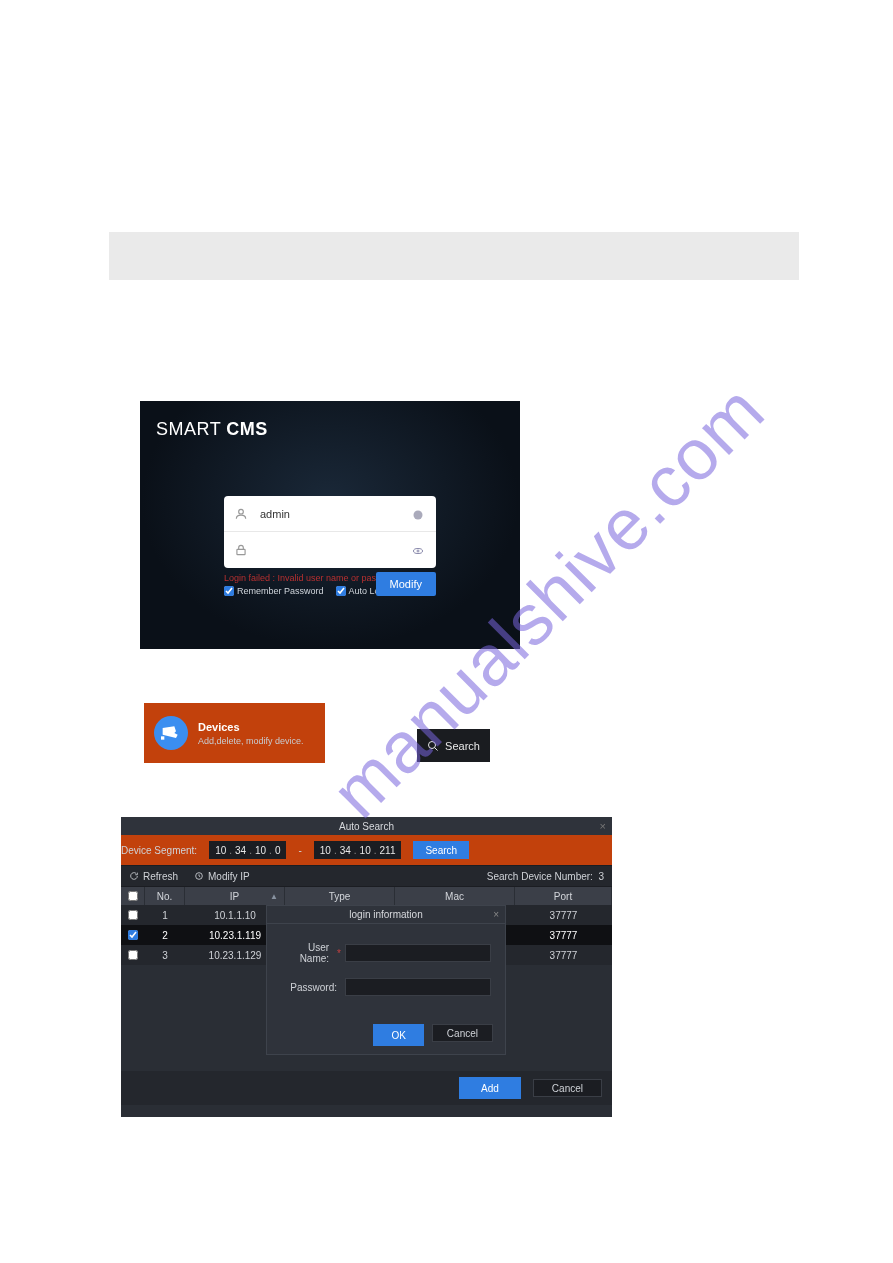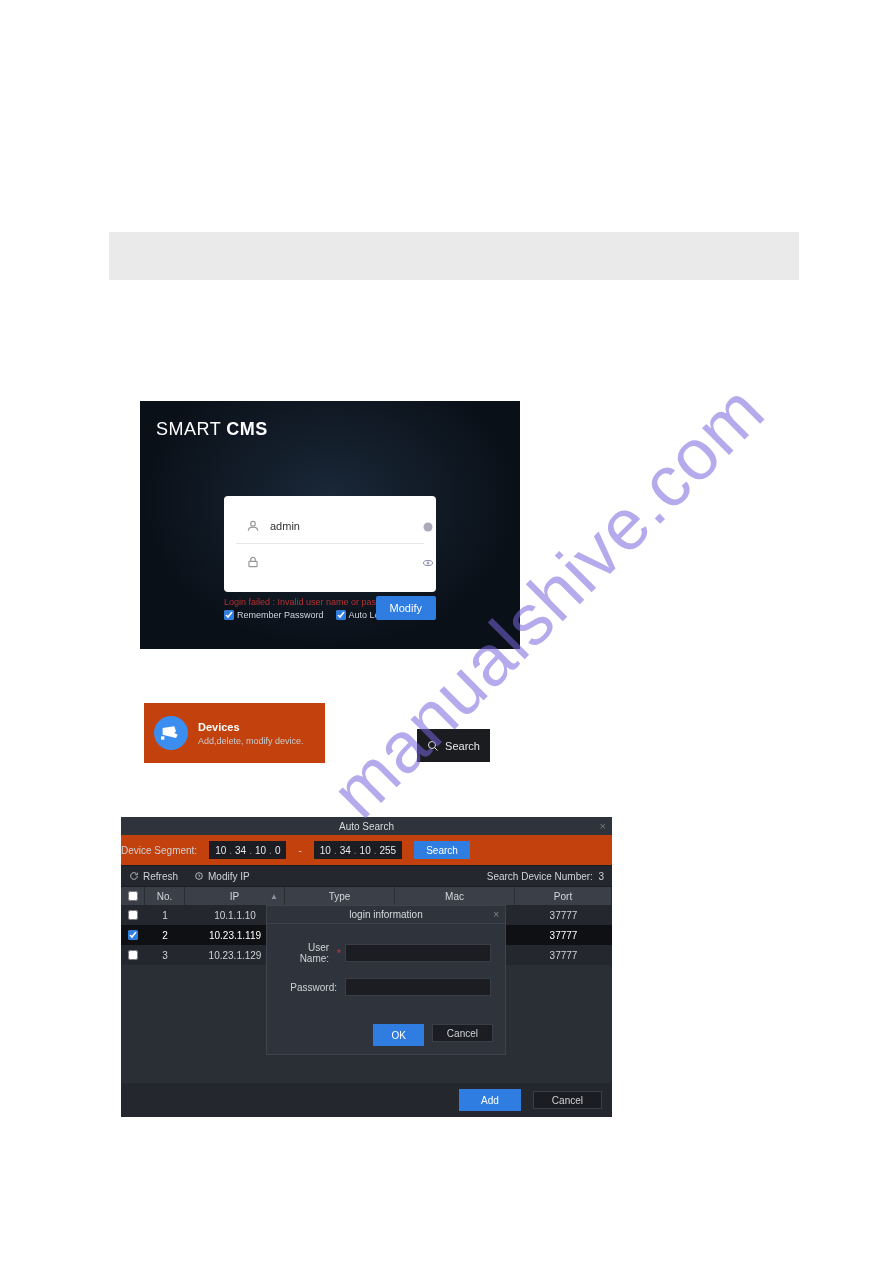--- a/index.html
+++ b/index.html
@@ -46,21 +46,21 @@
     background: radial-gradient(ellipse at 50% 40%, #1a2838 0%, #0a1018 70%);
     padding: 18px 16px;
   }
   .login-title { color:#fff; font-size:18px; font-weight:400; letter-spacing:0.5px; }
   .login-title b { font-weight:700; }
   .login-panel {
     background:#fff;
     border-radius:4px;
     width:212px;
     margin: 56px auto 0;
-    padding:12px;
+    padding:0;
   }
   .login-row {
     display:flex; align-items:center;
     height:36px;
     padding:0 10px;
     border-bottom:1px solid #e8e8e8;
     gap:10px;
     position:relative;
   }
   .login-row:last-child { border-bottom:none; }
@@ -208,21 +208,21 @@
   .li-input {
     flex:1; height:18px; background:#1b1d22; border:1px solid #3a3e46;
     color:#e8e8e8; font-size:10px; padding:0 6px;
   }
   .li-req { color:#c04040; margin-right:4px; }
   .li-buttons { display:flex; justify-content:flex-end; gap:8px; padding:6px 12px; }
   .btn-primary { background:#2f7de1; color:#fff; border:none; height:22px; padding:0 18px; font-size:10px; cursor:pointer; }
   .btn-default { background:#1b1d22; color:#cfd2d7; border:1px solid #3a3e46; height:18px; padding:0 14px; font-size:10px; cursor:pointer; }
 
   .as-footer {
-    position:absolute; bottom:0; left:0; right:0;
+    position:absolute; bottom:12px; left:0; right:0;
     height:34px; background:#24272d;
     display:flex; align-items:center; justify-content:flex-end;
     gap:12px; padding:0 10px;
   }
 </style>
 </head>
 <body>
 
 <div class="watermark">manualshive.com</div>
 
@@ -318,21 +318,21 @@
       <span>0</span>
     </div>
     <span>-</span>
     <div class="ip-box">
       <span>10</span>
         <span class="ip-sep">.</span>
       <span>34</span>
         <span class="ip-sep">.</span>
       <span>10</span>
         <span class="ip-sep">.</span>
-      <span>255</span>
+      <span>211</span>
     </div>
     <button class="as-search-btn">Search</button>
   </div>
 
   <div class="as-toolbar">
     <div class="as-tools-left">
       <div class="as-tool">
         <svg viewBox="0 0 24 24" fill="none" stroke="#cfd2d7" stroke-width="2">
             <path d="M20 12a8 8 0 1 1-3-6.3"></path>
             <path d="M20 4v5h-5"></path>

